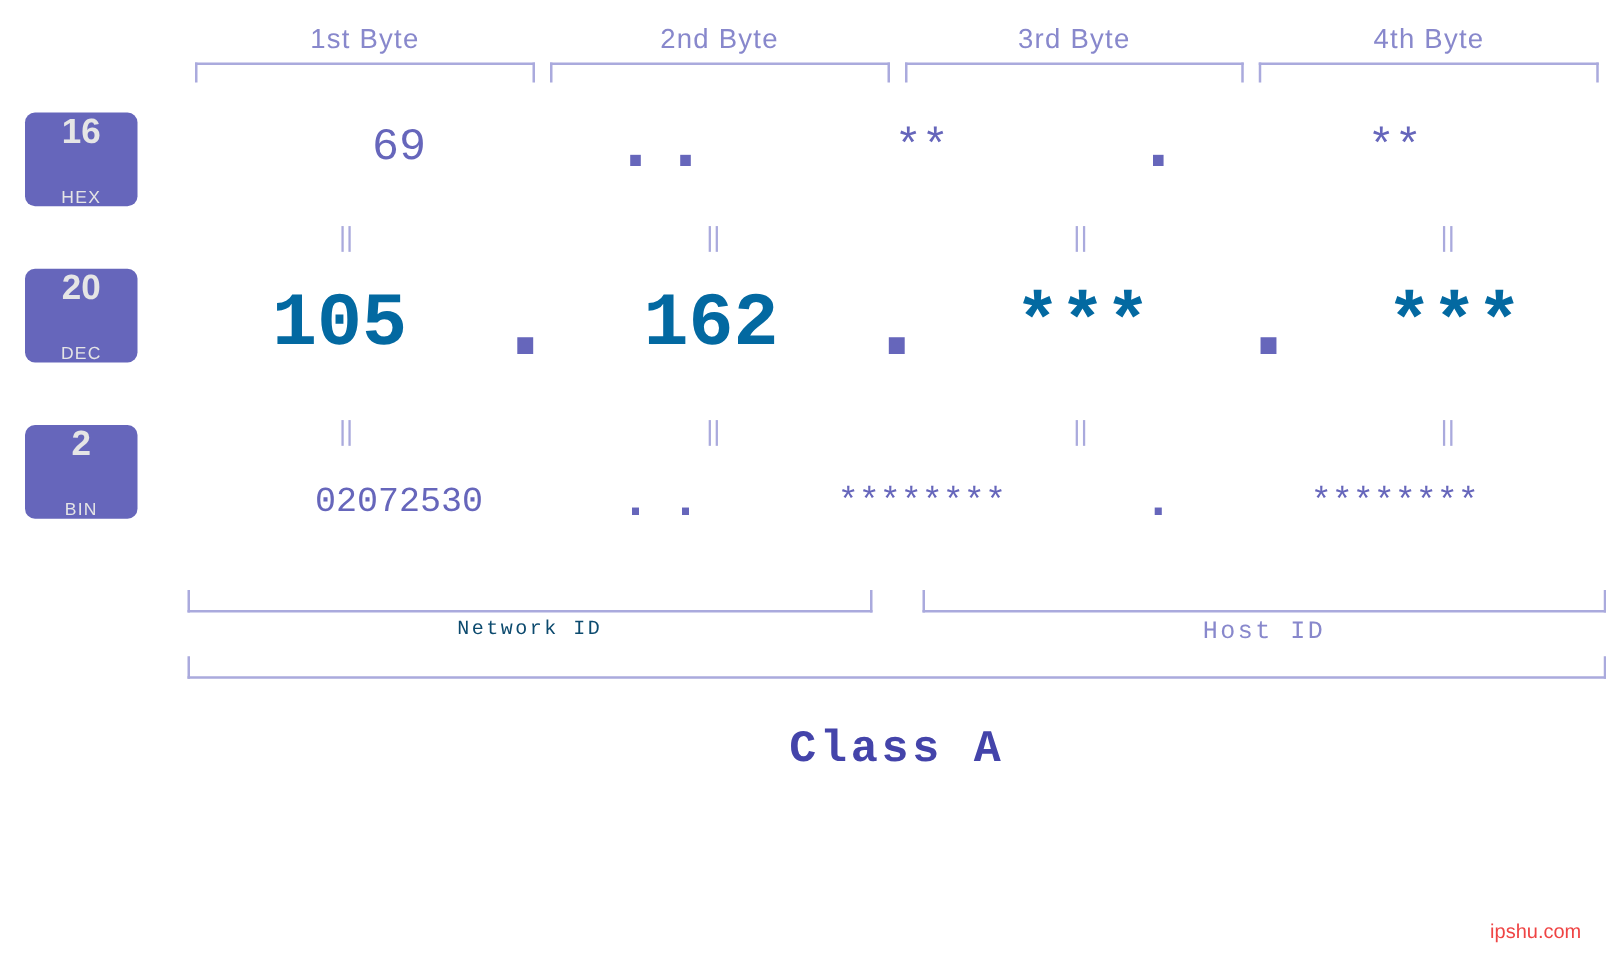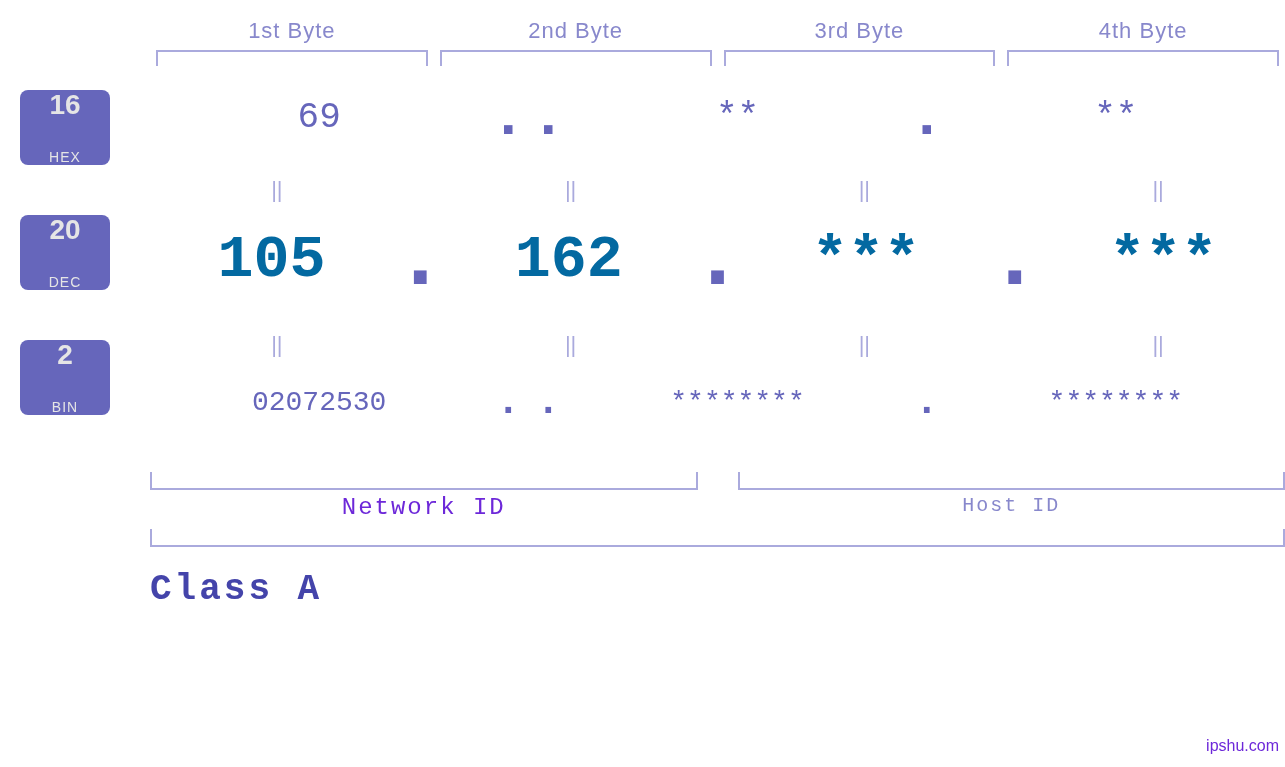--- a/index.html
+++ b/index.html
@@ -162,22 +162,22 @@
       color: #4444aa;
       font-size: 36px;
       font-family: 'Courier New', Courier, monospace;
       letter-spacing: 3px;
       font-weight: bold;
     }
 
     .watermark {
       position: absolute;
       bottom: 12px;
-      right: 6px;
-      color: #6d28d9;
+      right: 20px;
+      color: #ef4444;
       font-size: 16px;
       font-family: Arial, sans-serif;
     }
 
   </style>
 </head>
 <body>
 
 <div class="main-container">
 
@@ -291,30 +291,30 @@
       </div>
 
       <div style="position:relative; height:30px; width:100%;">
 
         <div style="position:absolute; left:0; width:calc(50% - 20px); border-bottom:2px solid #aaaadd; border-left:2px solid #aaaadd; border-right:2px solid #aaaadd; height:18px; bottom:0;"></div>
 
         <div style="position:absolute; left:calc(50% + 20px); right:0; border-bottom:2px solid #aaaadd; border-left:2px solid #aaaadd; border-right:2px solid #aaaadd; height:18px; bottom:0;"></div>
       </div>
 
       <div style="display:flex; width:100%; margin-top:4px;">
-        <div style="width:calc(50% - 20px); text-align:center; color:#6d28d9; font-size:24px; font-family:'Courier New',Courier,monospace; letter-spacing:2px;">Network ID</div>
+        <div style="width:calc(50% - 20px); text-align:center; color:#0c4a6e; font-size:16px; font-family:'Courier New',Courier,monospace; letter-spacing:2px;">Network ID</div>
         <div style="width:40px;"></div>
         <div style="flex:1; text-align:center; color:#8888cc; font-size:20px; font-family:Liberation Mono, monospace; letter-spacing:2px;">Host ID</div>
       </div>
 
       <div style="position:relative; height:26px; width:100%; margin-top:8px;">
         <div style="width:100%; border-bottom:2px solid #aaaadd; border-left:2px solid #aaaadd; border-right:2px solid #aaaadd; height:18px;"></div>
       </div>
 
-      <div style="display:flex; margin-top:14px;">
+      <div style="display:flex; justify-content:center; margin-top:28px;">
         <span class="class-label">Class A</span>
       </div>
 
     </div>
   </div>
 
   <div class="watermark">ipshu.com</div>
 
 </div>
 

